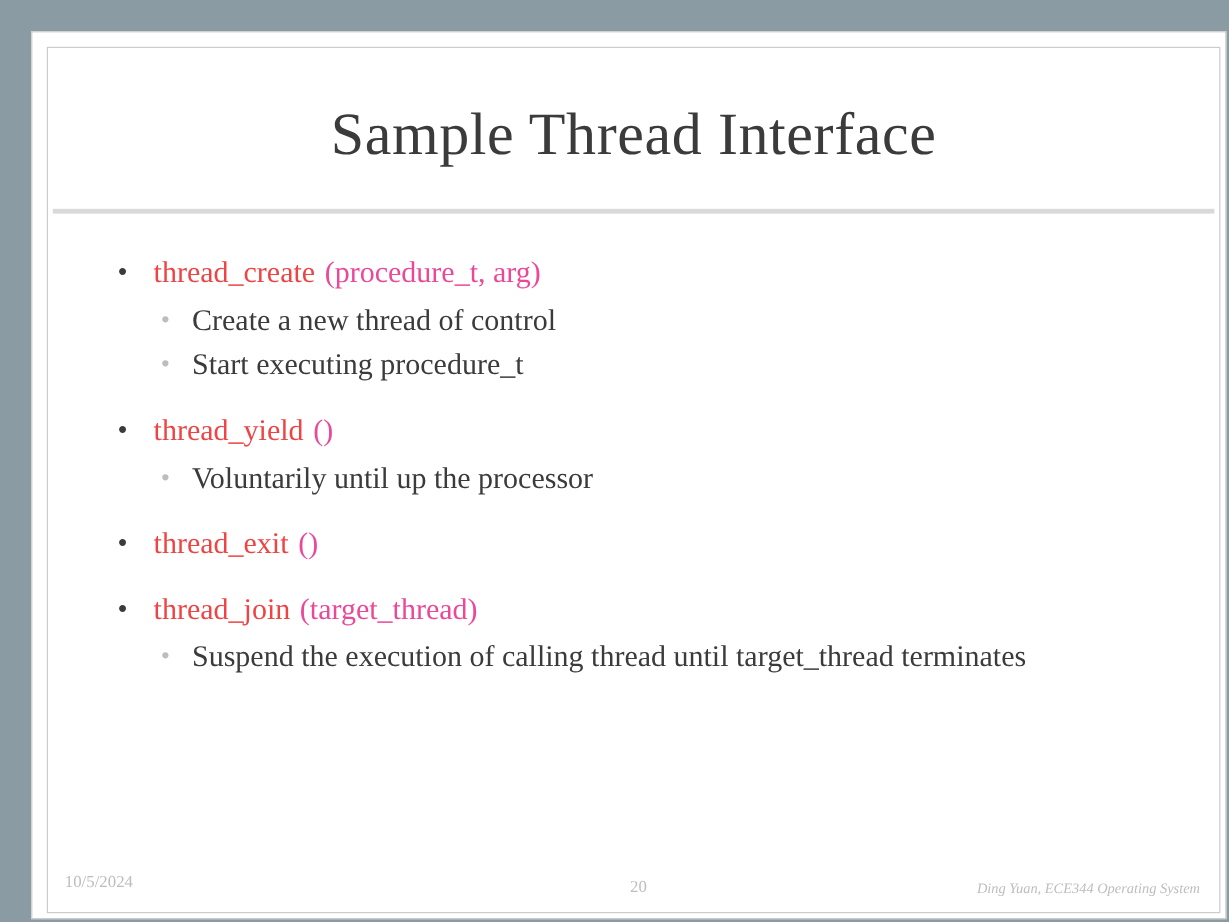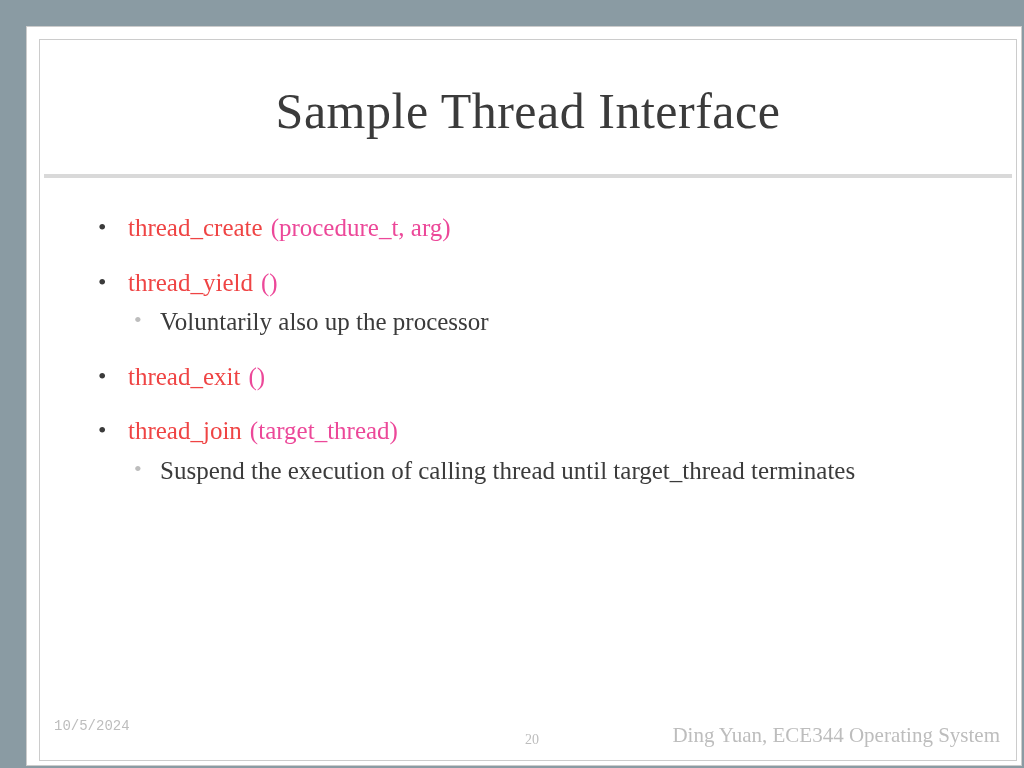--- a/index.html
+++ b/index.html
@@ -85,59 +85,64 @@
     left: 0;
     right: 0;
     bottom: 4px;
     height: 20px;
     font-size: 14px;
     color: #bdbdbd;
   }
   .footer .date {
     position: absolute;
     left: 6px;
-    bottom: 14px;
-    font-family: Liberation Mono, monospace;
+    bottom: 4px;
+    font-family: Liberation Serif, serif;
   }
   .footer .page {
     position: absolute;
     left: 50%;
     transform: translateX(-50%);
     bottom: 0;
     font-family: Georgia, serif;
   }
   .footer .author {
     position: absolute;
     right: 8px;
     bottom: 0;
     font-family: "Brush Script MT", "Segoe Script", cursive;
-    font-size: 21px;
+    font-size: 12px;
+    font-style: italic;
   }
 </style>
 </head>
 <body>
 
 <div class="slide-outer">
   <div class="slide-inner">
 
     <div class="title-area">
       <h1>Sample Thread Interface</h1>
     </div>
 
     <div class="content-area">
       <ul class="outer">
 
         <li>
           <span class="fn-name">thread_create</span><span class="fn-args">(procedure_t, arg)</span>
+          <ul class="inner">
+            <li>Create a new thread of control</li>
+            <li>Start executing procedure_t</li>
+          </ul>
         </li>
 
         <li>
           <span class="fn-name">thread_yield</span><span class="fn-args">()</span>
           <ul class="inner">
-            <li>Voluntarily also up the processor</li>
+            <li>Voluntarily until up the processor</li>
           </ul>
         </li>
 
         <li>
           <span class="fn-name">thread_exit</span><span class="fn-args">()</span>
         </li>
 
         <li>
           <span class="fn-name">thread_join</span><span class="fn-args">(target_thread)</span>
           <ul class="inner">

